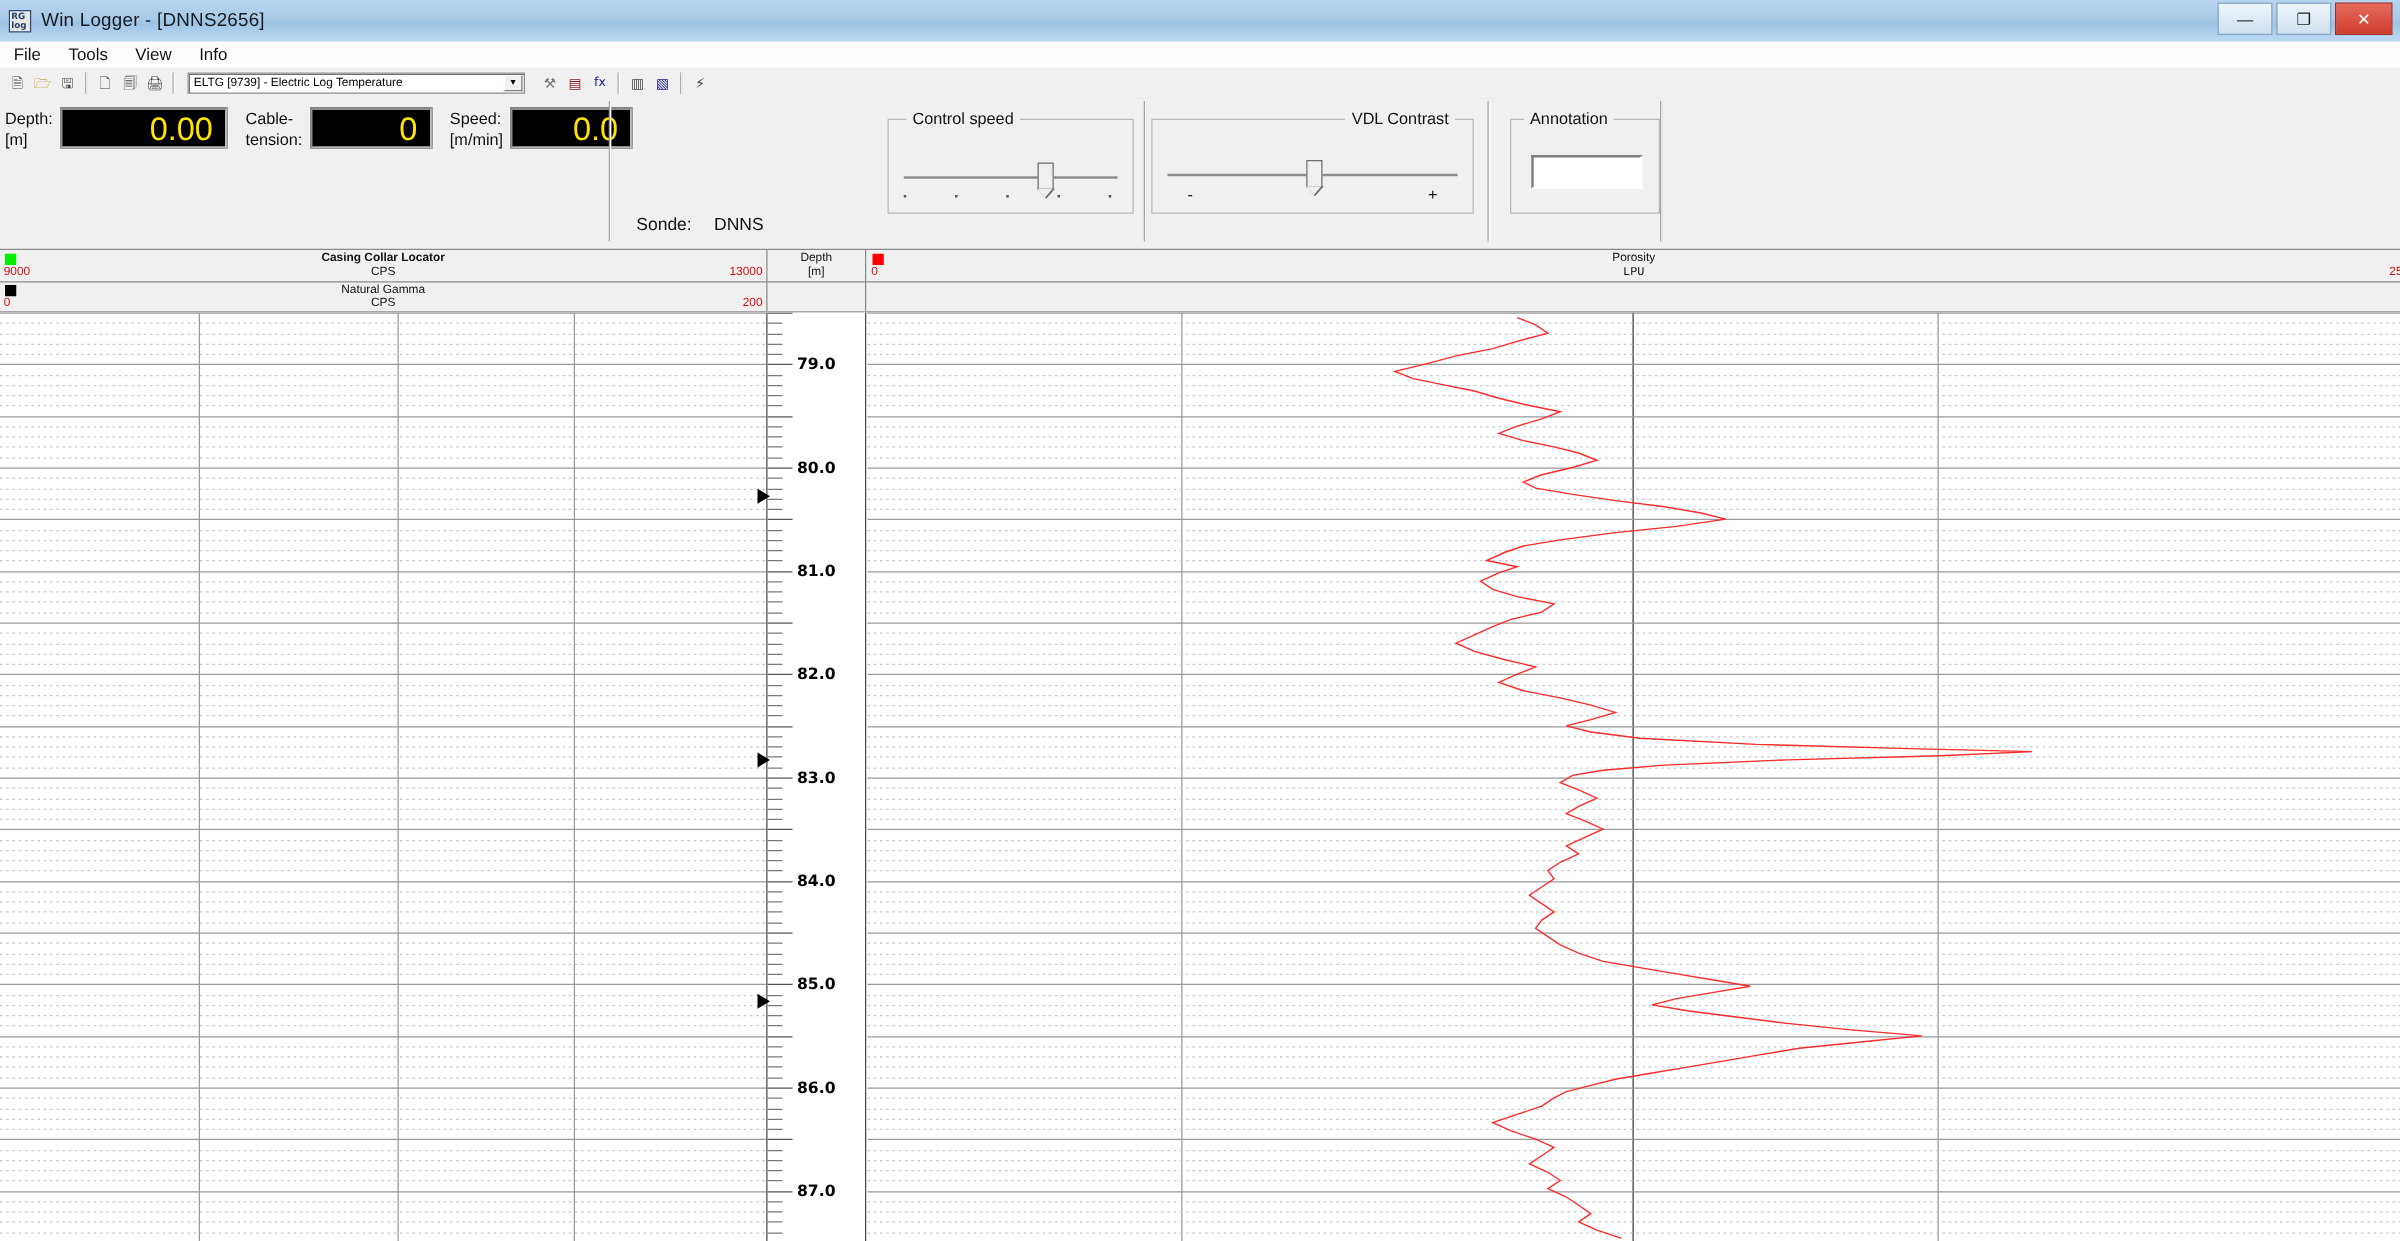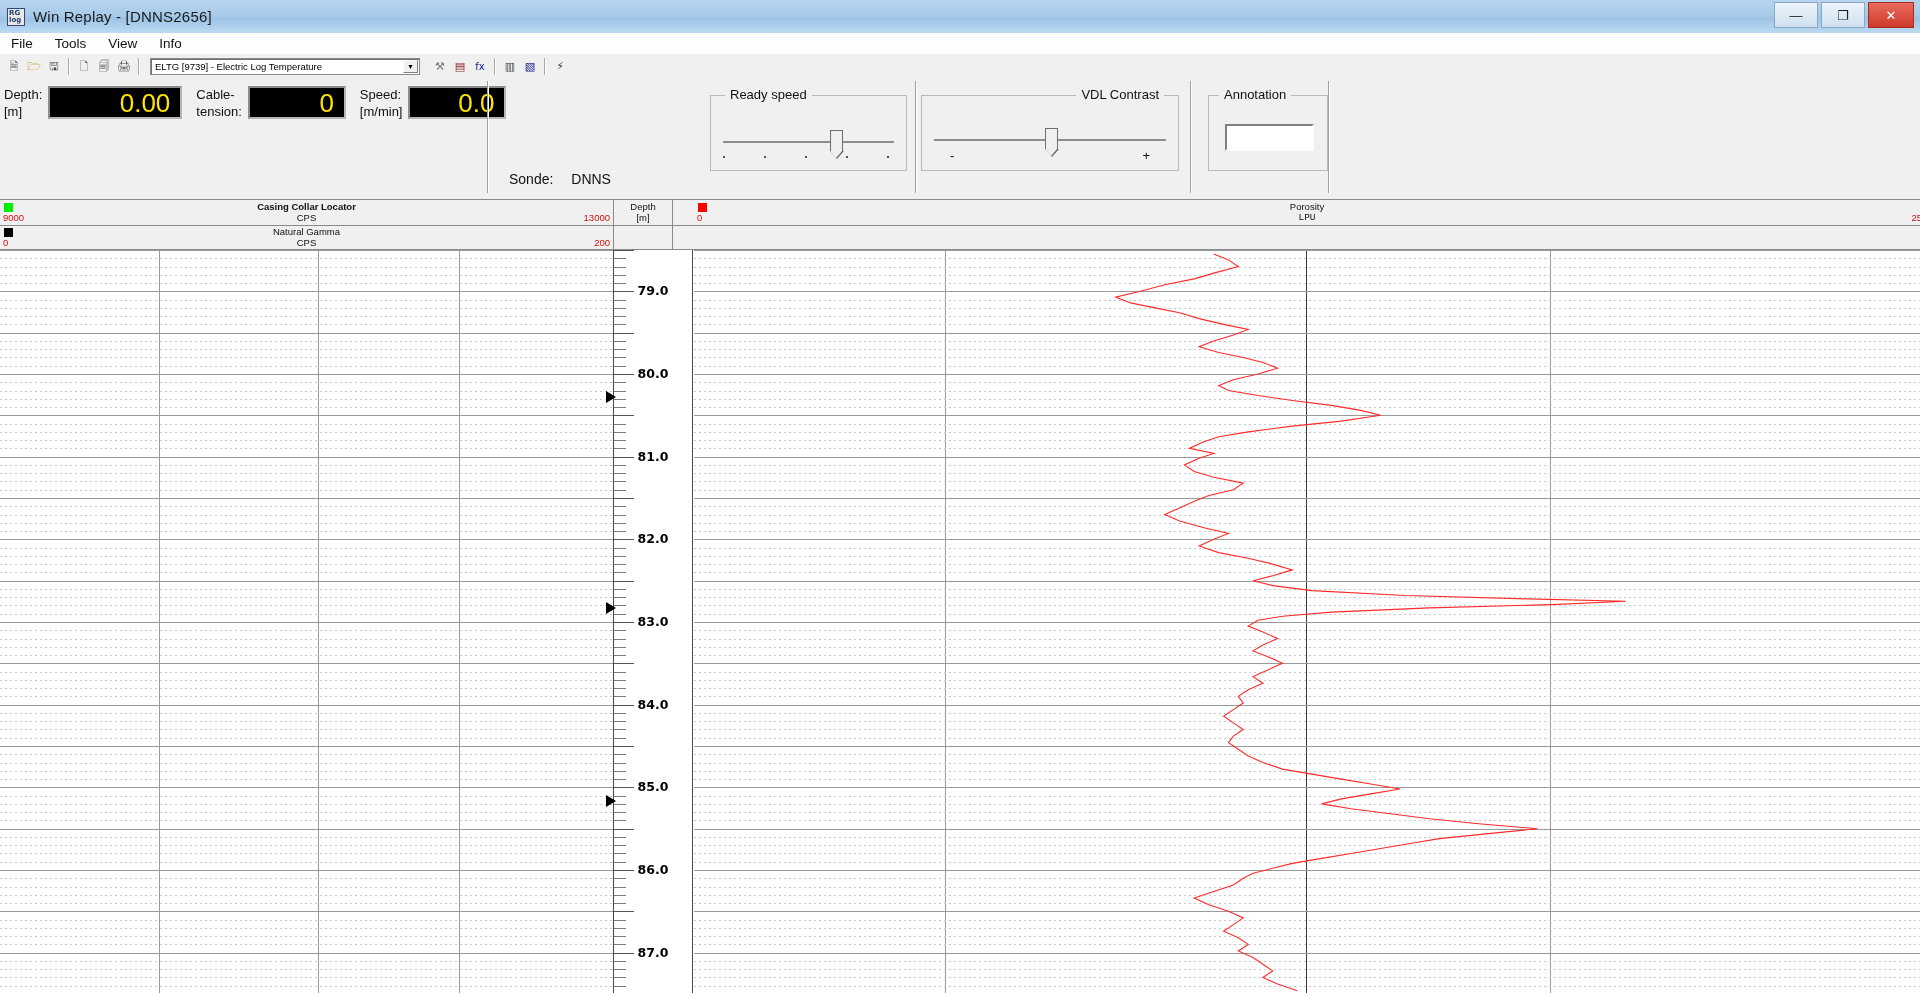--- a/index.html
+++ b/index.html
@@ -143,21 +143,21 @@
 </head>
 <body>
 
 <div class="app">
 
   <div class="titlebar">
     <div class="app-icon">
       <span class="g1">RG</span>
         <span class="g2">log</span>
     </div>
-    <div class="title-text">Win Replay - [DNNS2656]</div>
+    <div class="title-text">Win Logger - [DNNS2656]</div>
     <div class="win-btns">
       <div class="wb">—</div>
       <div class="wb">❐</div>
       <div class="wb close">✕</div>
     </div>
   </div>
 
   <div class="menubar">
     <div class="mi">File</div>
     <div class="mi">Tools</div>
@@ -277,21 +277,21 @@
       <div class="pbtn">
         <span style="width:0;height:0;border-top:9px solid transparent;border-bottom:9px solid transparent;border-left:15px solid #12168c;display:block;"></span>
       </div>
     </div>
 
     <div class="replay-bar">
       <span>Replay Control</span>
     </div>
 
     <div class="grp" style="left:710px;top:16px;width:197px;height:76px;">
-      <div class="cap">Ready speed</div>
+      <div class="cap">Control speed</div>
       <div class="gslider">
         <div class="rail"></div>
         <div class="thumb" style="left:62%;top:0;"></div>
       </div>
       <div class="ticks">
         <i style="left:2%"></i>
           <i style="left:25%"></i>
           <i style="left:48%"></i>
           <i style="left:71%"></i>
           <i style="left:94%"></i>
@@ -324,21 +324,21 @@
     <div class="hrow">
 
       <div class="hcell" style="left:0;top:0;width:613px;height:24px;">
         <span class="sw" style="position:absolute;left:4px;top:3px;background:#00ef00;"></span>
         <span class="hmid" style="top:1px;font-weight:bold;">Casing Collar Locator</span>
         <span class="hmid" style="top:12px;">CPS</span>
         <span class="hleft red" style="top:12px;">9000</span>
         <span class="hright red" style="top:12px;">13000</span>
       </div>
 
-      <div class="hcell" style="left:613px;top:0;width:60px;height:49px;border-left:1px solid #8a8a8a;border-right:1px solid #8a8a8a;">
+      <div class="hcell" style="left:613px;top:0;width:80px;height:49px;border-left:1px solid #8a8a8a;border-right:1px solid #8a8a8a;">
         <span class="hmid" style="top:1px;">Depth</span>
         <span class="hmid" style="top:12px;">[m]</span>
       </div>
 
       <div class="hcell" style="left:694px;top:0;width:1226px;height:24px;">
         <span class="sw" style="position:absolute;left:4px;top:3px;background:#ff0000;"></span>
         <span class="hmid" style="top:1px;">Porosity</span>
         <span class="hmid" style="top:12px;font-family:Liberation Mono, monospace;">LPU</span>
         <span class="hleft red" style="top:12px;">0</span>
         <span class="hright red" style="top:12px;right:-2px;">25</span>

